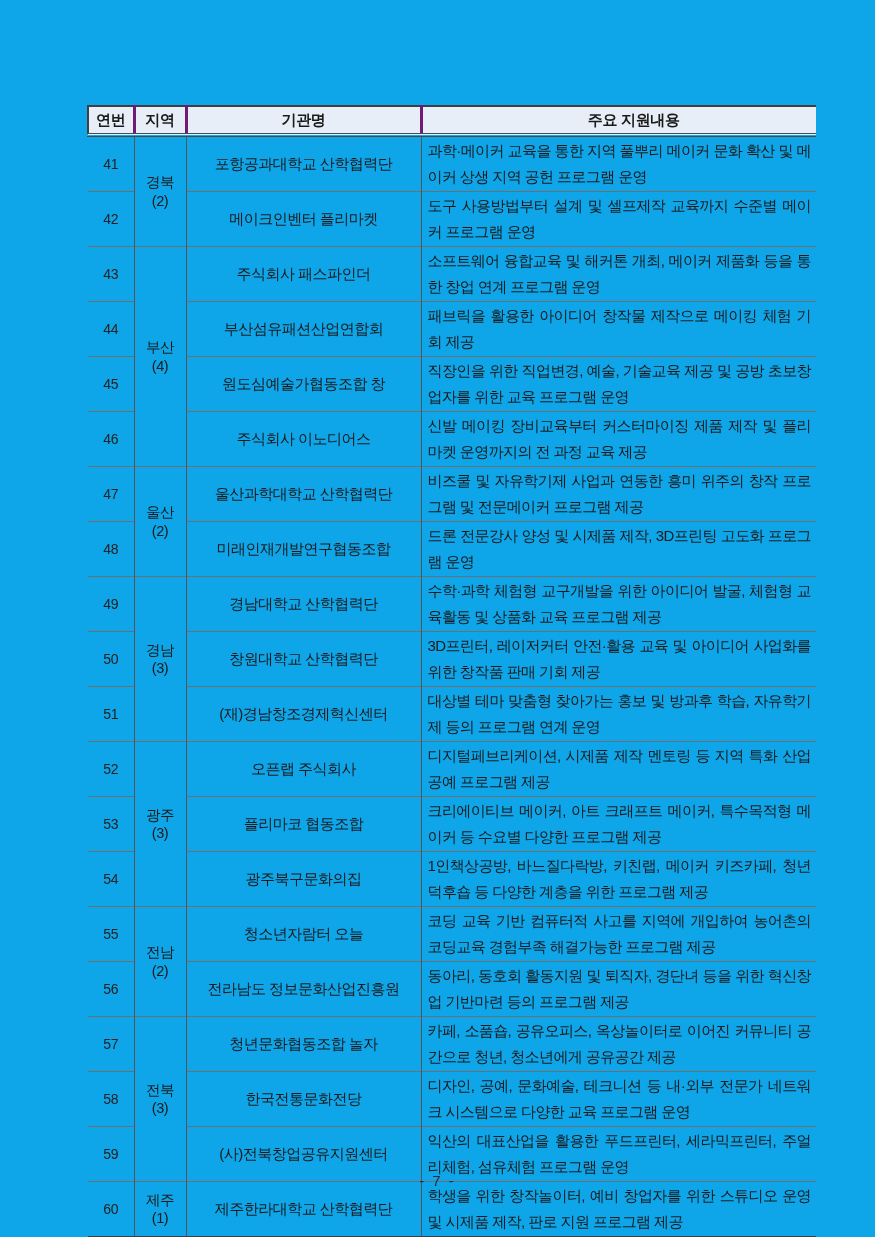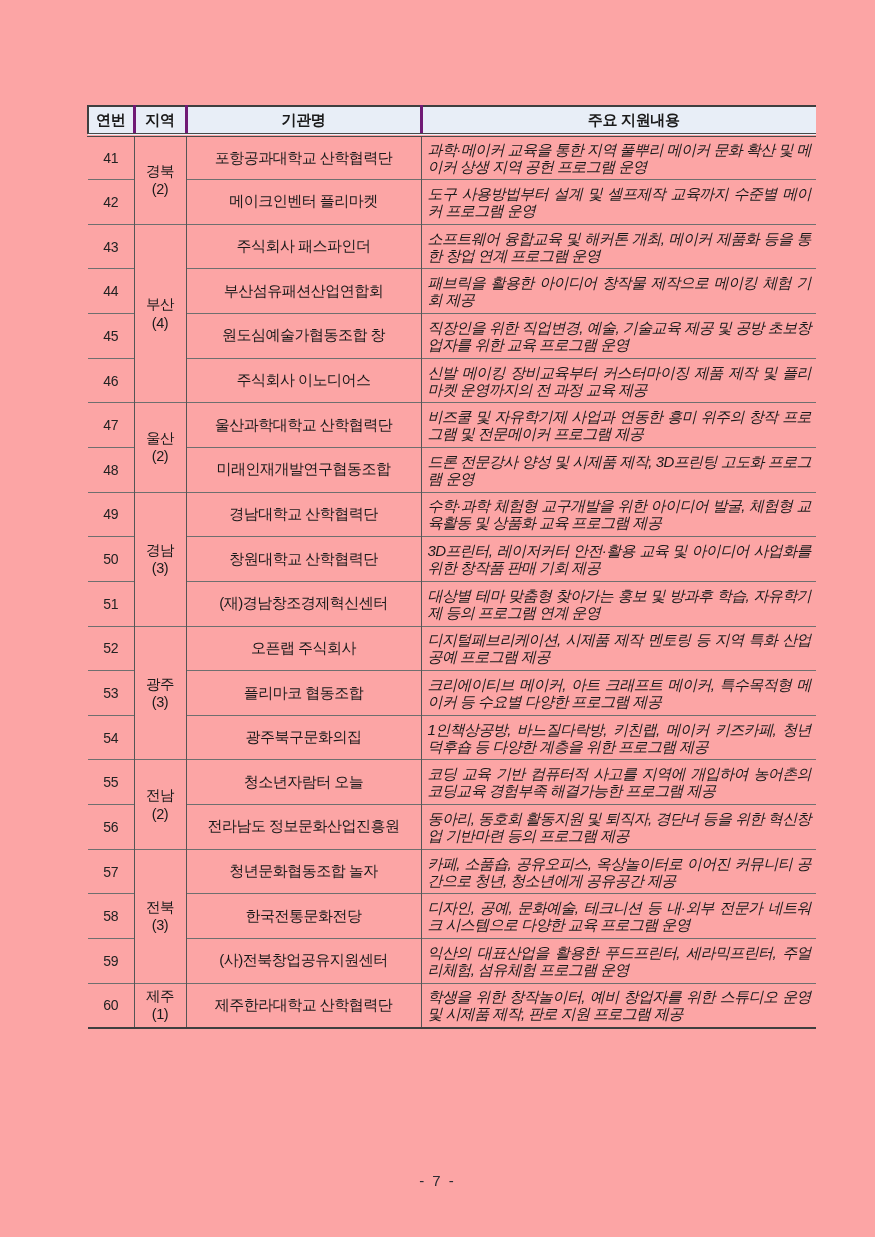--- a/index.html
+++ b/index.html
@@ -4,21 +4,21 @@
 <style>
   html, body {
     margin: 0;
     padding: 0;
     background: #ffffff;
   }
   .page {
     position: relative;
     width: 875px;
     height: 1237px;
-    background: #fca5a5;
+    background: #0ea5e9;
     font-family: "Liberation Sans", "DejaVu Sans", sans-serif;
     color: #1a1a1a;
     overflow: hidden;
   }
   table.support-table {
     position: absolute;
     left: 87px;
     top: 105px;
     width: 728px;
     border-collapse: collapse;
@@ -68,24 +68,23 @@
     font-size: 14.5px;
     margin-left: 14px;
   }
   tbody td.col-org {
     text-align: center;
     letter-spacing: -0.5px;
   }
   tbody td.col-desc {
     text-align: justify;
     text-align-last: left;
-    line-height: 17px;
+    line-height: 26px;
     padding: 1px 5px 1px 6px;
     letter-spacing: -0.6px;
-    font-style: italic;
   }
   .page-number {
     position: absolute;
     top: 1172px;
     left: 0;
     width: 100%;
     text-align: center;
     font-size: 15px;
     letter-spacing: 2px;
     color: #2b2b33;

